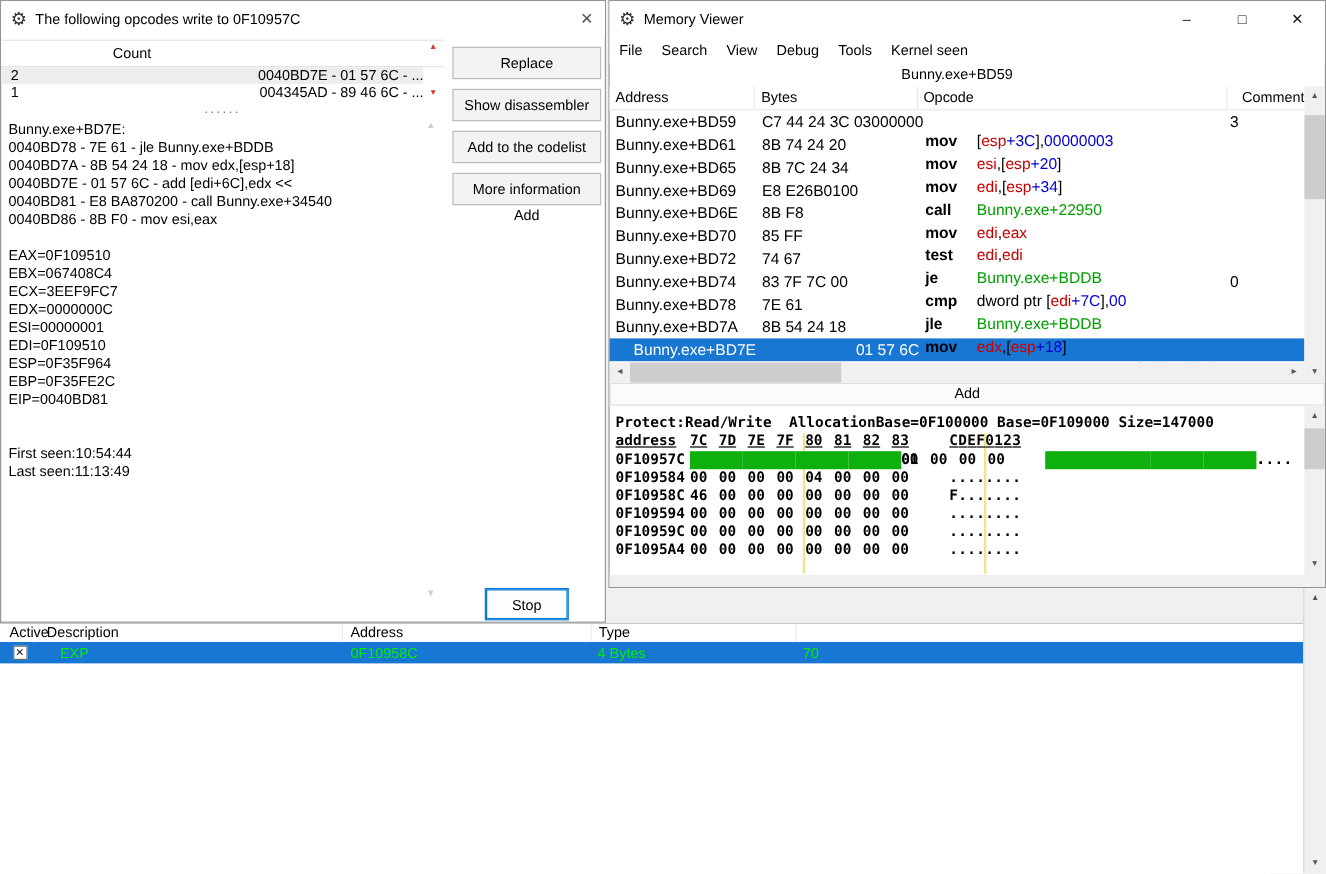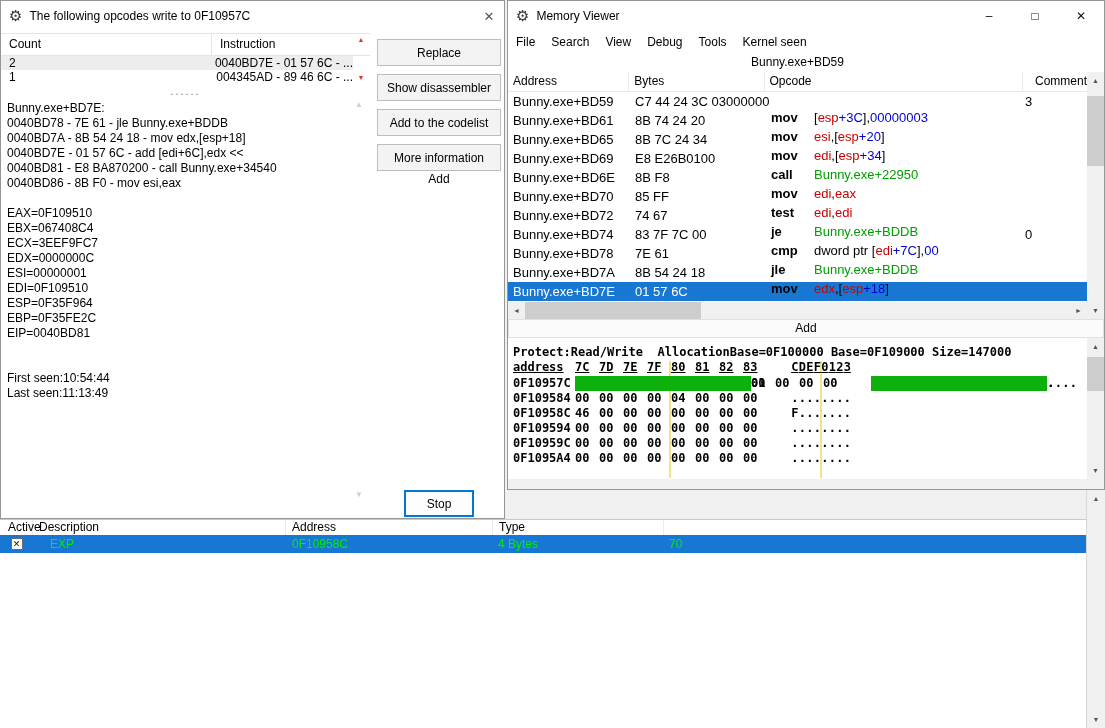--- a/index.html
+++ b/index.html
@@ -33,21 +33,21 @@
   .titlebar{height:30px;display:flex;align-items:center;background:#fff;}
   .gear-icon{font-size:15px;color:#333;margin:0 7px 0 8px;}
   .wtitle{white-space:nowrap;}
   #opcode-window .wtitle{color:#000000;}
   .tb-close{margin-left:auto;width:30px;height:30px;display:flex;align-items:center;justify-content:center;font-size:13px;color:#555;}
   .win-controls{margin-left:auto;display:flex;height:30px;}
   .win-btn{width:46px;height:30px;display:flex;align-items:center;justify-content:center;font-size:12px;color:#111;}
 
   
   #opcode-window{left:0;top:0;width:505px;height:519px;}
-  #opc-header{position:absolute;left:0;top:32px;width:369px;height:23px;background:#fff;border-top:1px solid #e4e4e4;border-bottom:1px solid #e4e4e4;display:flex;}
+  #opc-header{position:absolute;left:0;top:32px;width:369px;height:23px;background:#fff;border-top:1px solid #e4e4e4;border-bottom:1px solid #e4e4e4;display:flex;text-align:center;}
   .oh{line-height:21px;}
   .oh1{width:210px;padding-left:8px;}
   .oh2{flex:1;padding-left:8px;border-left:1px solid #e4e4e4;}
   #opc-scroll{position:absolute;left:352px;top:34px;width:16px;height:48px;display:flex;flex-direction:column;justify-content:space-between;align-items:center;}
   .red-arrow{font-size:7px;color:#e03333;line-height:10px;}
   #opc-rows{position:absolute;left:0;top:55px;width:352px;height:27px;overflow:hidden;}
   .opc-row{height:14px;display:flex;align-items:center;}
   .opc-row.first{background:#ededed;}
   .opc-count{width:210px;padding-left:8px;}
   .opc-instr{flex:1;padding-left:8px;white-space:nowrap;}
@@ -73,21 +73,21 @@
   .dh{line-height:19px;padding-left:5px;border-right:1px solid #eaeaea;white-space:nowrap;}
   .dh1{width:122px;}.dh2{width:136px;}.dh3{width:260px;}.dh4{flex:1;border-right:none;padding-left:12px;}
   #dis-rows{position:absolute;left:0;top:91px;width:579px;}
   .dis-row{height:19px;display:flex;align-items:center;font-size:13px;white-space:pre;}
   .dis-addr{width:122px;padding-left:5px;}
   .dis-bytes{width:136px;padding-left:5px;}
   .dis-op{width:255px;padding-left:5px;margin-top:32px;}
   .mn{display:inline-block;width:43px;font-weight:700;}
   .dis-comment{flex:1;padding-left:4px;}
   .c-k{color:#000;}.c-r{color:#c80000;}.c-b{color:#0000d2;}.c-g{color:#00a000;}
-  .dis-row.selected{background:#1877d2;}
+  .dis-row.selected{background:#1877d2;text-align:right;}
   .dis-row.selected .dis-addr,.dis-row.selected .dis-bytes,.dis-row.selected .mn{color:#fff;}
   .dis-row.selected .c-r{color:#bc0000;}
   #dis-hscroll{position:absolute;left:0;top:301px;width:579px;height:17px;background:#f0f0f0;display:flex;}
   .hs-track{flex:1;position:relative;}
   #dis-hthumb{position:absolute;left:0;top:0;width:176px;height:17px;background:#cdcdcd;}
   #dis-vscroll{position:absolute;left:579px;top:71px;width:17px;height:247px;background:#f0f0f0;display:flex;flex-direction:column;justify-content:space-between;align-items:center;}
   #dis-vthumb{position:absolute;left:579px;top:95px;width:17px;height:70px;background:#cdcdcd;z-index:6;}
   #mv-addbar{position:absolute;left:0;top:318px;width:596px;height:19px;background:#fbfbfb;border:1px solid #e0e0e0;text-align:center;line-height:17px;}
   #hexview{position:absolute;left:0;top:337px;width:579px;height:141px;overflow:hidden;font-family:"DejaVu Sans Mono","Liberation Mono",monospace;font-weight:700;font-size:12px;padding:7px 0 0 5px;line-height:15px;}
   #hex-info{white-space:pre;height:15px;}
@@ -142,21 +142,20 @@
 
   <div class="window" id="opcode-window">
     <div class="titlebar">
       <span class="gear-icon">⚙</span>
       <span class="wtitle">The following opcodes write to 0F10957C</span>
       <span class="tb-close">✕</span>
     </div>
 
     <div id="opc-header">
       <div class="oh oh1">Count</div>
-      <div class="oh oh2">Instruction</div>
     </div>
 
     <div id="opc-scroll">
       <span class="red-arrow">▲</span>
       <span class="red-arrow">▼</span>
     </div>
 
     <div id="opc-rows">
         <div class="opc-row first">
           <span class="opc-count">2</span>

